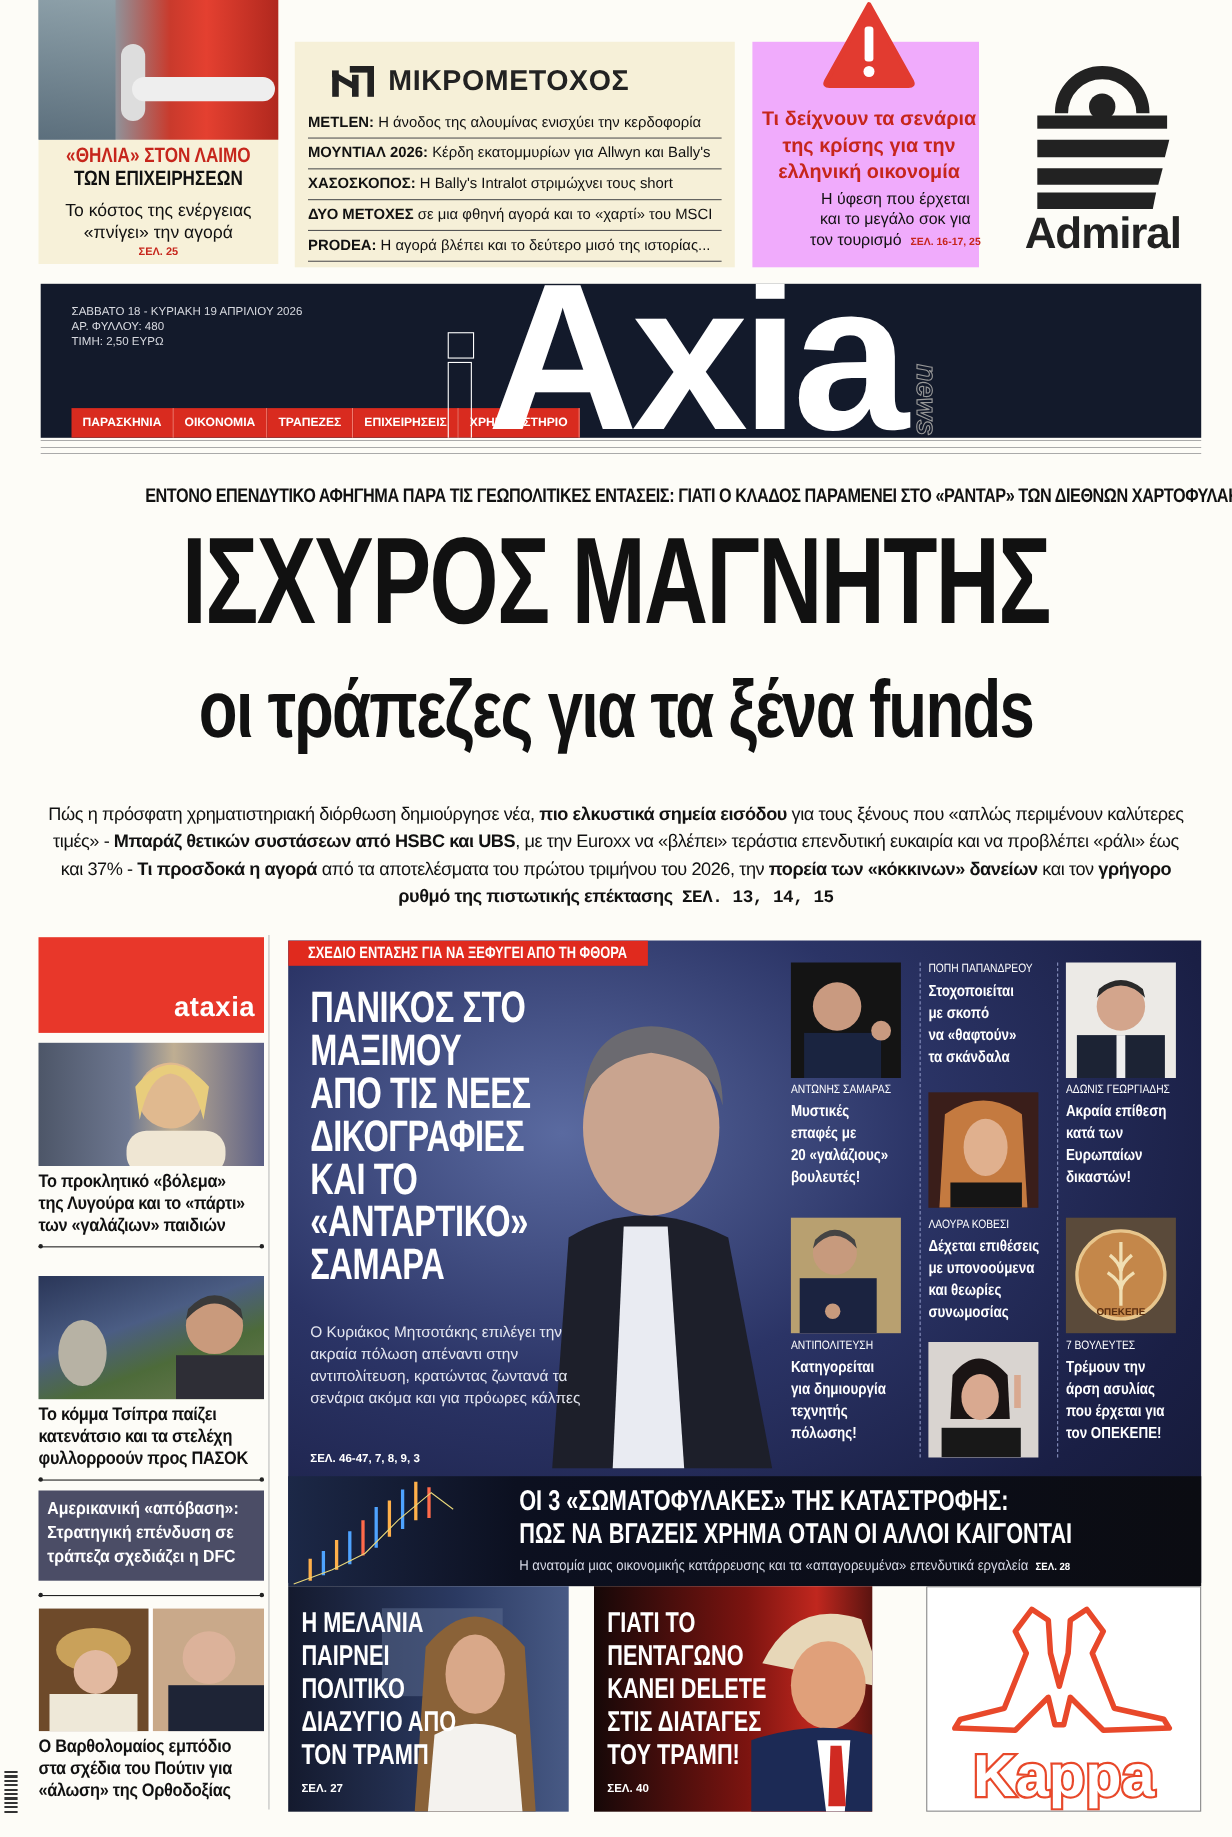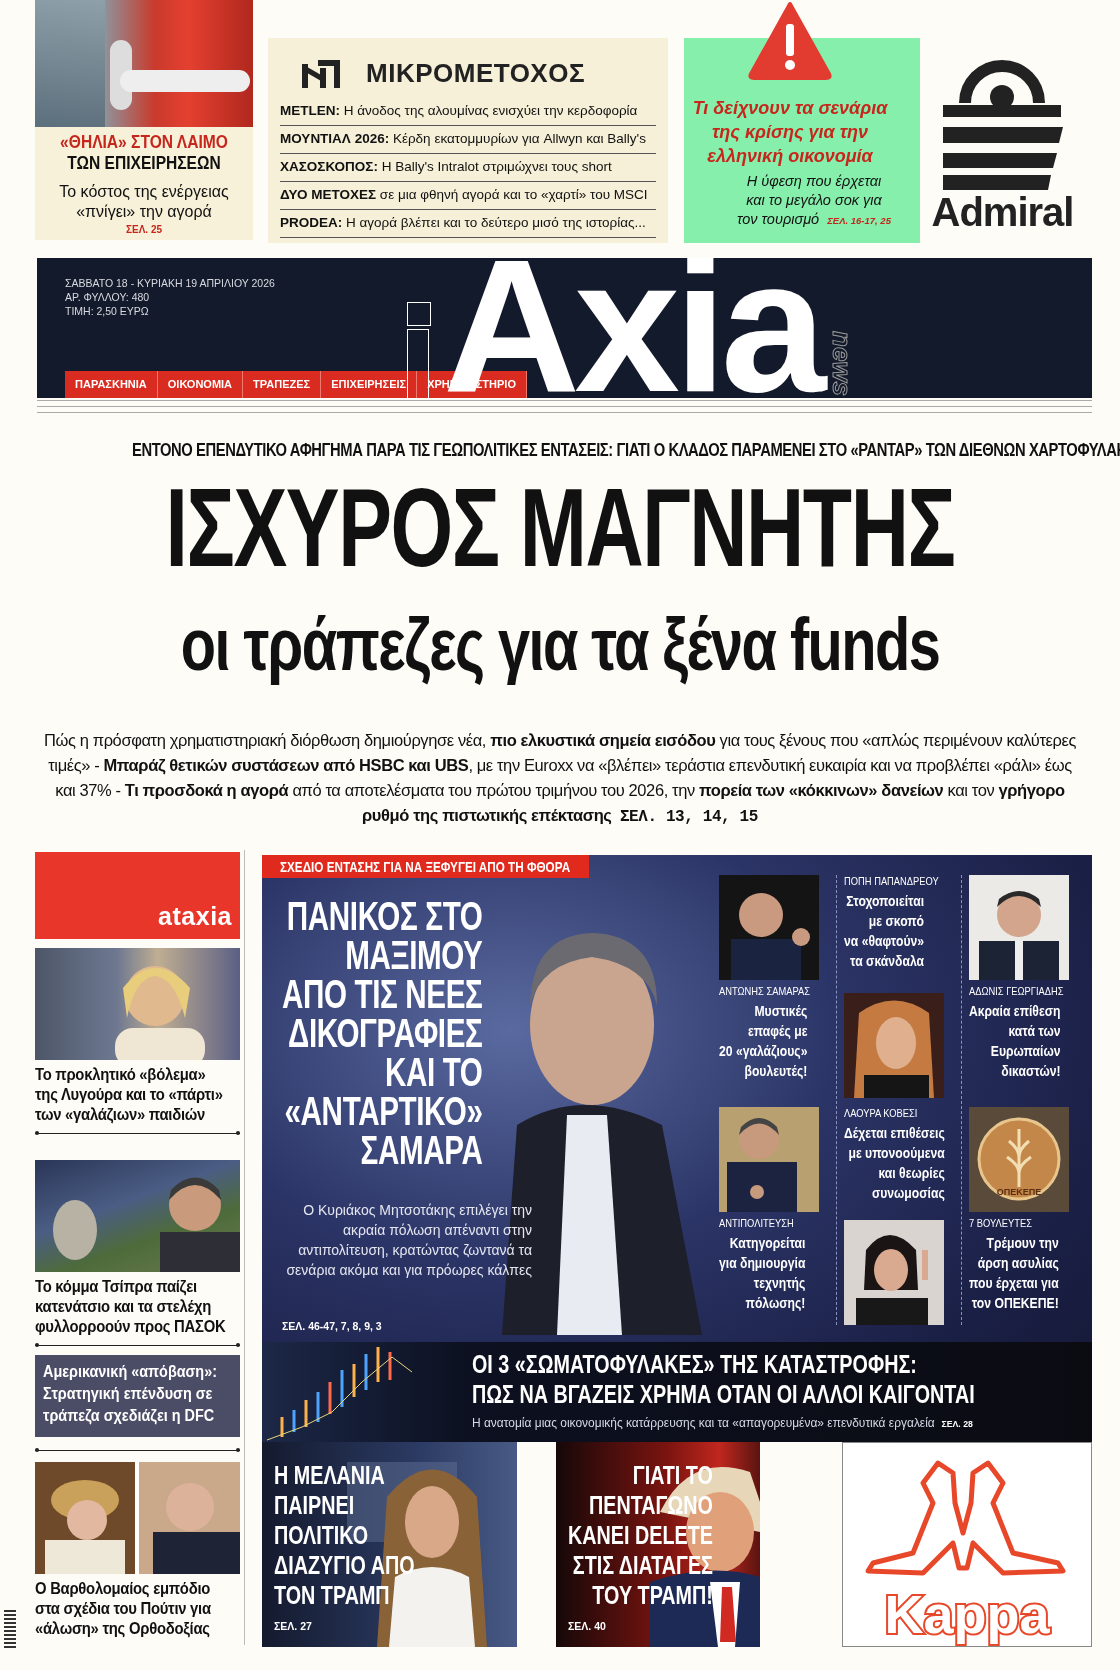--- a/index.html
+++ b/index.html
@@ -12,29 +12,29 @@
   #teaser-energy .photo { position: absolute; left: 0; top: 0; width: 218px; height: 127px;
     background: linear-gradient(90deg,#6a7f94 0%,#8b9aa3 30%,#c93a2c 55%,#e44030 70%,#b0281e 100%); overflow:hidden; }
   #teaser-energy .photo .pipe { position:absolute; left:85px; top:70px; width:130px; height:22px; background:#eee; border-radius:11px; }
   #teaser-energy .photo .pipe2 { position:absolute; left:75px; top:40px; width:22px; height:70px; background:#ddd; border-radius:11px; }
   #teaser-energy .photo .bill { position:absolute; left:0; top:0; width:70px; height:127px; background:linear-gradient(180deg,#8ea1a9,#5a6d7a); opacity:.9; }
   #teaser-energy .title { position:absolute; left:0; top:131px; width:218px; text-align:center; font-weight:900; font-size:19px; line-height:21px; color:#c6261c; transform: scaleX(.82); transform-origin:center; }
   #teaser-energy .sub { position:absolute; left:0; top:182px; width:218px; text-align:center; font-size:16px; line-height:20px; }
   #teaser-energy .page { position:absolute; left:0; top:224px; width:218px; text-align:center; font-size:10px; font-weight:900; color:#c6261c; }
 
   #mikrometoxos { left: 268px; top: 38px; width: 400px; height: 205px; background: #f6f0d8; }
-  #mikrometoxos .brand { position:absolute; left:34px; top:20px; display:flex; align-items:center; gap:24px; }
+  #mikrometoxos .brand { position:absolute; left:34px; top:20px; display:flex; align-items:center; gap:11px; }
   #mikrometoxos .brand .logo { width:40px; height:28px; position:relative; }
   #mikrometoxos .brand .logo i { position:absolute; background:#222; }
   #mikrometoxos .brand .name { font-size:26px; font-weight:900; letter-spacing:0.5px; color:#222; }
   #mikrometoxos ul { list-style:none; position:absolute; left:12px; top:60px; width:376px; }
   #mikrometoxos li { font-size:13.5px; line-height:26px; height:28px; border-bottom:1.5px solid #555; white-space:nowrap; overflow:hidden; }
   #mikrometoxos li b { font-weight:700;margin-top:24px; }
 
-  #teaser-crisis { left: 684px; top: 38px; width: 236px; height: 205px; background: #86efac; font-style: italic; }
+  #teaser-crisis { left: 684px; top: 38px; width: 206px; height: 205px; background: #f0abfc; }
   #teaser-crisis .warn { position:absolute; left:63px; top:-38px; width:86px; height:80px; }
   #teaser-crisis .title { position:absolute; left:0; top:58px; width:212px; text-align:center; font-weight:900; font-size:18px; line-height:24px; color:#c6261c; }
   #teaser-crisis .sub { position:absolute; left:0; top:134px; width:212px; text-align:center; font-size:14.5px; line-height:19px;padding-left:48px; }
   #teaser-crisis .sub b { font-size:9.5px; font-weight:900; color:#c6261c; }
 
   #admiral-ad { left: 915px; top: 55px; width: 175px; height: 185px; }
   #admiral-ad .word { position:absolute; left:0; top:135px; width:175px; text-align:center; font-size:40px; font-weight:700; color:#222; letter-spacing:-1px; }
 
   
   #masthead { left: 37px; top: 258px; width: 1055px; height: 140px; background: #131a2b; overflow:hidden; }
@@ -63,21 +63,21 @@
   #ataxia-banner span { position:absolute; right:8px; bottom:8px; color:#fff; font-size:25px; font-weight:700; letter-spacing:0.5px; }
   .lc-photo { position:absolute; left:0; width:205px; background:#777; overflow:hidden; }
   .lc-title { position:absolute; left:0; width:210px; font-weight:900; font-size:16.5px; line-height:20px; letter-spacing:-0.3px; transform:scaleX(.9); transform-origin:left; white-space:nowrap; }
   .lc-sep { position:absolute; left:0; width:205px; height:1px; background:#222; }
   .lc-sep::before, .lc-sep::after { content:""; position:absolute; top:-2px; width:4px; height:4px; border-radius:50%; background:#222; }
   .lc-sep::before { left:0; } .lc-sep::after { right:0; }
   #barcode { left: 4px; top: 1610px; width: 12px; height: 40px; background: repeating-linear-gradient(180deg,#333 0 2px,transparent 2px 4px); }
 
   
   #feature { left: 262px; top: 855px; width: 830px; height: 584px;
-    background: radial-gradient(ellipse at 30% 30%, #5a6aa0 0%, #2b3466 40%, #1a1f45 75%, #141834 100%); overflow:hidden;text-align:right; }
+    background: radial-gradient(ellipse at 30% 30%, #5a6aa0 0%, #2b3466 40%, #1a1f45 75%, #141834 100%); overflow:hidden; }
   #feature .kicker { position:absolute; left:0; top:0; width:327px; height:23px; background:#e02a1e; color:#fff; font-weight:900; font-size:15px; line-height:23px; padding-left:18px; white-space:nowrap; }
   #feature .kicker span { display:inline-block; transform:scaleX(.78); transform-origin:left; }
   #feature .hl { position:absolute; left:20px; top:42px; color:#fff; font-weight:900; font-size:40px; line-height:39px; transform:scaleX(.74); transform-origin:left; white-space:nowrap; letter-spacing:-0.5px; }
   #feature .deck { position:absolute; left:20px; top:345px; width:250px; color:#e4e6f0; font-size:14px; line-height:20px; }
   #feature .pg { position:absolute; left:20px; top:465px; color:#fff; font-size:10.5px; font-weight:900; }
   #feature .pm { position:absolute; left:200px; top:40px; width:250px; height:440px; }
   .side-col { position:absolute; top:20px; width:125px; height:450px; }
   .side-col.divider::before { content:""; position:absolute; left:-8px; top:0; width:1px; height:450px; border-left:1px dashed #8a93c0; }
   .sc-photo { position:absolute; left:0; width:100px; height:105px; overflow:hidden; }
   .sc-name { position:absolute; left:0; color:#fff; font-size:11px; line-height:13px; transform:scaleX(.85); transform-origin:left; white-space:nowrap; }
@@ -87,21 +87,21 @@
   #bodyguards { left: 262px; top: 1342px; width: 830px; height: 100px; background: linear-gradient(90deg,#1c2847 0%, #0c1020 25%, #0b0c12 100%); overflow:hidden; }
   #bodyguards .chart { position:absolute; left:0; top:0; width:200px; height:100px; }
   #bodyguards .t1 { position:absolute; left:210px; top:7px; color:#fff; font-weight:900; font-size:26px; line-height:30px; transform:scaleX(.76); transform-origin:left; white-space:nowrap; }
   #bodyguards .t2 { position:absolute; left:210px; top:37px; color:#fff; font-weight:900; font-size:26px; line-height:30px; transform:scaleX(.76); transform-origin:left; white-space:nowrap; }
   #bodyguards .sub { position:absolute; left:210px; top:72px; color:#d6d9e6; font-size:13px; line-height:18px; white-space:nowrap; transform:scaleX(.92); transform-origin:left; }
   #bodyguards .sub b { font-size:9.5px; font-weight:900; color:#fff; }
 
   
   .promo { position:absolute; top:1442px; height:205px; overflow:hidden;padding-left:48px; }
   #promo-melania { left: 262px; width: 255px; background: linear-gradient(90deg,#141a2e 0%, #2b3a62 60%, #485a85 100%); }
-  #promo-pentagon { left: 556px; width: 204px; background: linear-gradient(90deg,#160808 0%, #7c1410 55%, #c0271e 80%, #5a1410 100%); text-align: right; }
+  #promo-pentagon { left: 540px; width: 253px; background: linear-gradient(90deg,#160808 0%, #7c1410 55%, #c0271e 80%, #5a1410 100%); }
   .promo .hl { position:absolute; left:12px; top:18px; color:#fff; font-weight:900; font-size:26px; line-height:30px; transform:scaleX(.76); transform-origin:left; white-space:nowrap; z-index:2; }
   .promo .pg { position:absolute; left:12px; top:178px; color:#fff; font-weight:900; font-size:10.5px; z-index:2; }
   .promo svg { position:absolute; right:0; bottom:0; }
 
   #kappa-ad { left: 842px; top: 1442px; width: 250px; height: 205px; background:#fff; border:1px solid #888; }
 </style>
 </head>
 <body>
 
 <div id="teaser-energy" class="abs">

